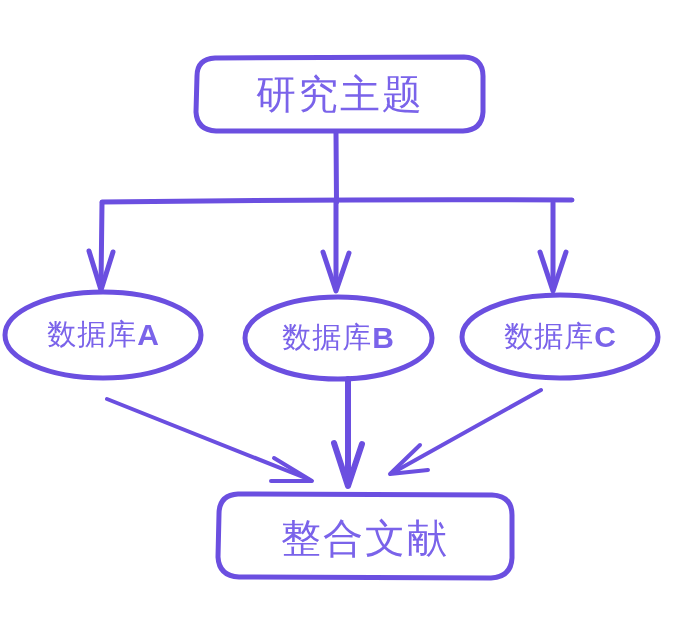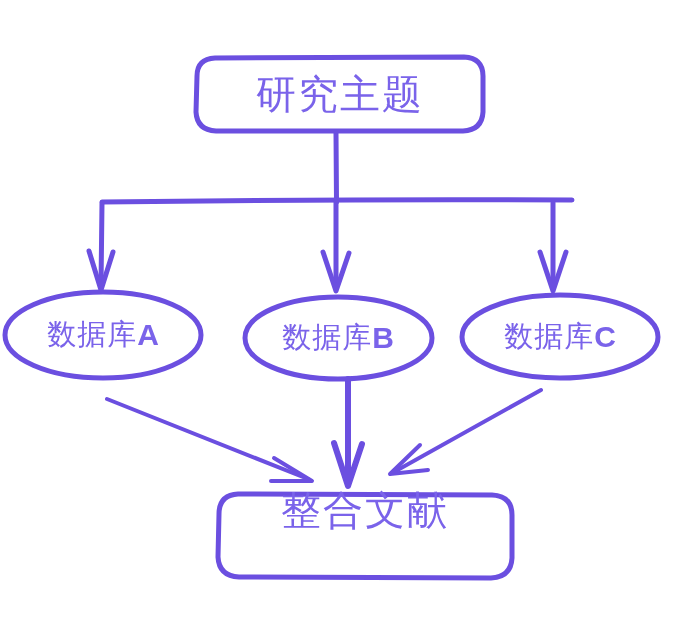--- a/index.html
+++ b/index.html
@@ -30,21 +30,21 @@
     position: absolute;
     display: flex;
     align-items: center;
     justify-content: center;
     white-space: nowrap;
     pointer-events: none;
     color: #7a63ea;
     font-family: "Liberation Sans", sans-serif;
   }
   .label-root    { left: 196px; top: 57px;  width: 288px; height: 74px;  font-size: 40px; letter-spacing: 2px; }
-  .label-merge   { left: 218px; top: 468px; width: 294px; height: 84px;  font-size: 40px; letter-spacing: 2px; }
+  .label-merge   { left: 218px; top: 496px; width: 294px; height: 84px;  font-size: 40px; letter-spacing: 2px; }
   .label-db      { font-size: 29px; letter-spacing: 1px; }
   .label-db-a    { left: 5px;   top: 292px; width: 197px; height: 86px; }
   .label-db-b    { left: 245px; top: 297px; width: 187px; height: 82px; }
   .label-db-c    { left: 462px; top: 295px; width: 197px; height: 84px; }
   .label-db b    { font-weight: bold; font-size: 30px; }
 </style>
 </head>
 <body>
 
 <div id="diagram-root">

